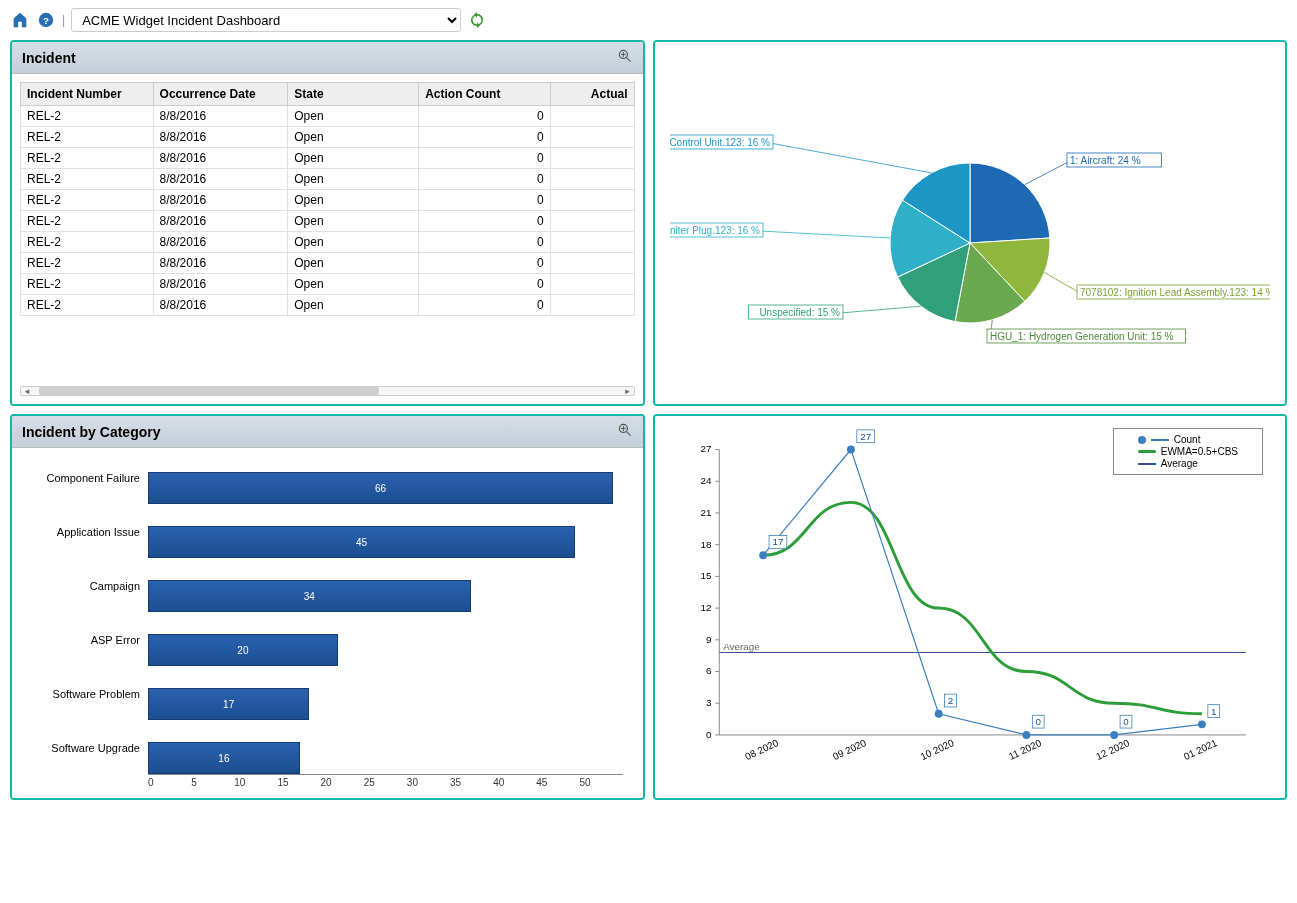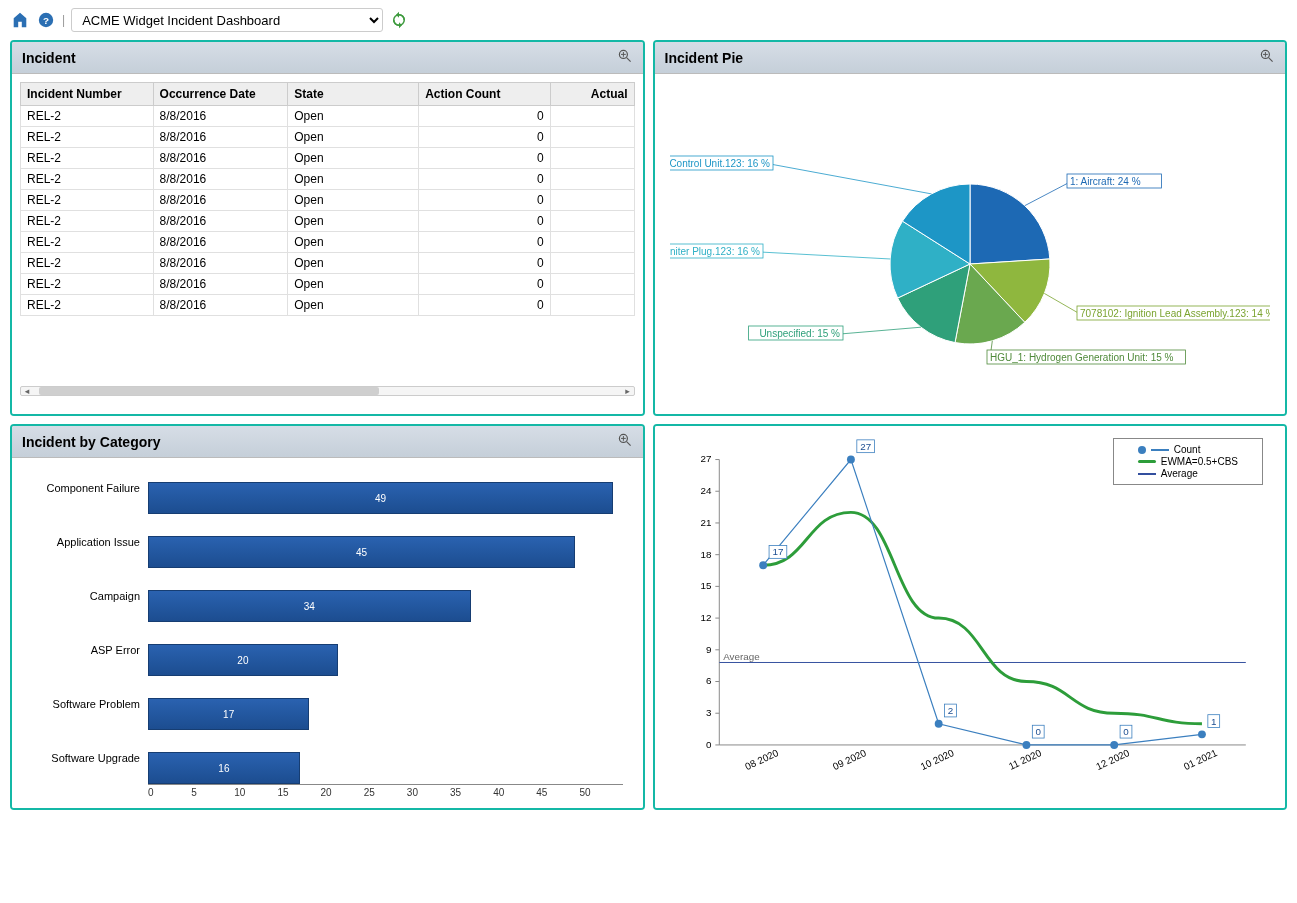--- a/index.html
+++ b/index.html
@@ -1,20 +1,20 @@
 <!DOCTYPE html>
 <html><head>
 <meta charset="utf-8">
 <style>
   * { box-sizing: border-box; margin: 0; padding: 0; }
   body { font-family: "Segoe UI", Tahoma, Arial, sans-serif; font-size: 12px; background: #fff; color: #000; }
   .toolbar { display: flex; align-items: center; gap: 6px; padding: 8px 10px; }
   .icon-btn { width: 20px; height: 20px; display: inline-flex; align-items: center; justify-content: center; cursor: pointer; }
   .divider { color: #999; }
-  .dashboard-select { width: 312px; height: 24px; border: 1px solid #ccc; border-radius: 3px; padding: 2px 6px; font-size: 13px; background: #fff; }
+  .dashboard-select { width: 390px; height: 24px; border: 1px solid #ccc; border-radius: 3px; padding: 2px 6px; font-size: 13px; background: #fff; }
   .refresh-icon svg { width: 18px; height: 18px; }
   .grid { display: grid; grid-template-columns: 1fr 1fr; gap: 8px; padding: 0 10px 10px 10px; }
   .panel { border: 2px solid #14b8a6; border-radius: 4px; background: #fff; overflow: hidden; display: flex; flex-direction: column; }
   .panel-header { background: linear-gradient(#d6dde6, #c5cfd9); border-bottom: 1px solid #bbb; padding: 6px 10px; display: flex; align-items: center; justify-content: space-between; font-weight: 700; font-size: 14px; }
   .panel-body { flex: 1; position: relative; background: #fff; }
   .zoom-icon { cursor: pointer; }
   
   .tbl-wrap { padding: 8px; }
   .tbl { width: 100%; border-collapse: collapse; font-size: 12px; }
   .tbl th { background: #eee; border: 1px solid #ccc; text-align: left; padding: 4px 6px; font-weight: 600; }
@@ -171,31 +171,20 @@
       </table>
       <div class="hscroll">
         <div class="hscroll-arrow left">◂</div>
         <div class="hscroll-thumb"></div>
         <div class="hscroll-arrow right">▸</div>
       </div>
     </div>
   </div>
 
   <div class="panel">
-    <div class="panel-header">
-      <span>Incident Pie</span>
-      <span class="zoom-icon">
-        <svg width="16" height="16" viewBox="0 0 20 20">
-            <circle cx="8" cy="8" r="5" stroke="#555" stroke-width="1.5" fill="none"></circle>
-            <line x1="12" y1="12" x2="17" y2="17" stroke="#555" stroke-width="1.5"></line>
-            <line x1="8" y1="5" x2="8" y2="11" stroke="#555" stroke-width="1.2"></line>
-            <line x1="5" y1="8" x2="11" y2="8" stroke="#555" stroke-width="1.2"></line>
-          </svg>
-      </span>
-    </div>
     <div class="panel-body pie-wrap">
       <svg id="pie-svg" width="600" height="340" viewBox="0 0 600 340">
           <path d="M 300 190 L 300 110 A 80 80 0 0 1 379.84213827426174 184.97675843765492 Z" fill="#1d69b4" stroke="#fff" stroke-width="1"></path>
           <line x1="354.7637684742951" y1="131.68250980628707" x2="400" y2="108" stroke="#1d69b4" stroke-width="0.8"></line>
           <g>
             <rect x="397" y="100" width="94.4" height="14" fill="#fff" stroke="#1d69b4" stroke-width="0.8"></rect>
             <text x="400" y="111" font-size="10" fill="#1d69b4" text-anchor="start">1: Aircraft: 24 %</text>
           </g>
           <path d="M 300 190 L 379.84213827426174 184.97675843765492 A 80 80 0 0 1 354.7637684742951 248.3174901937129 Z" fill="#8fb73e" stroke="#fff" stroke-width="1"></path>
           <line x1="374.38211887106013" y1="219.44996421477424" x2="410" y2="240" stroke="#7aa32f" stroke-width="0.8"></line>
@@ -241,21 +230,21 @@
             <line x1="8" y1="5" x2="8" y2="11" stroke="#555" stroke-width="1.2"></line>
             <line x1="5" y1="8" x2="11" y2="8" stroke="#555" stroke-width="1.2"></line>
           </svg>
       </span>
     </div>
     <div class="panel-body bar-wrap">
       <div class="bar-rows" id="bar-rows">
           <div class="bar-row">
             <div class="bar-cat">Component Failure</div>
       <div class="bar-track">
-              <div class="bar-fill" style="width:98%">49</div>
+              <div class="bar-fill" style="width:98%">66</div>
             </div>
           </div>
           <div class="bar-row">
             <div class="bar-cat">Application Issue</div>
       <div class="bar-track">
               <div class="bar-fill" style="width:90%">45</div>
             </div>
           </div>
           <div class="bar-row">
             <div class="bar-cat">Campaign</div>

